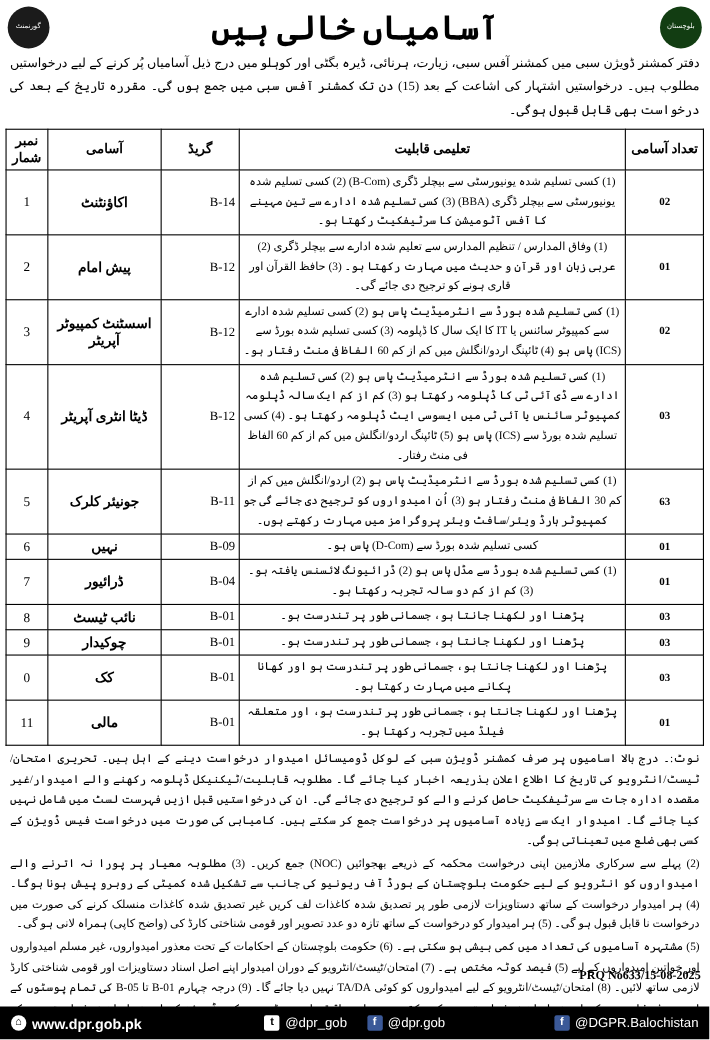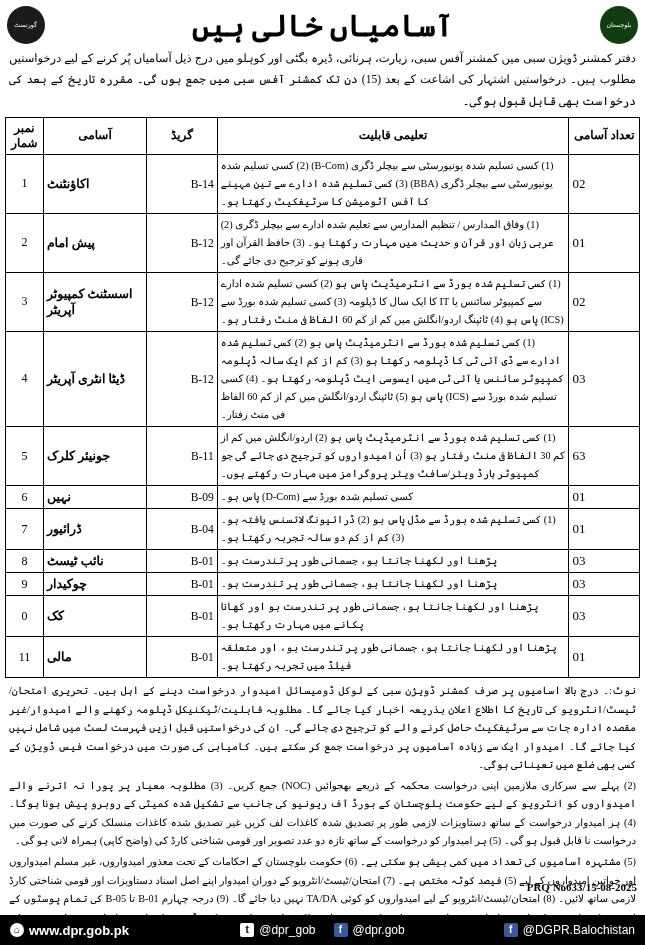--- a/index.html
+++ b/index.html
@@ -55,24 +55,24 @@
   table.jobs th, table.jobs td{
     border:1px solid #000;
     padding:2px 3px;
     vertical-align:middle;
     font-family:"Liberation Serif", serif;
   }
   table.jobs th{
     font-size:12px;font-weight:bold;text-align:center;
     padding:3px 2px;
   }
-  .c-post{width:15%;text-align:left;font-size:12.5px;font-weight:bold;}
+  .c-post{width:15%;text-align:center;font-size:12.5px;font-weight:bold;}
   .c-grade{width:10%;text-align:right;font-size:11.5px;}
-  .c-qual{width:53%;text-align:left;font-size:10.3px;line-height:1.75;}
-  .c-seats{width:10%;text-align:left;font-size:13px;}
+  .c-qual{width:53%;text-align:center;font-size:10.3px;line-height:1.75;}
+  .c-seats{width:10%;text-align:center;font-size:10px;font-weight:bold;}
   .c-srl{width:5%;text-align:center;font-size:12px;}
   
   .note{
     direction:rtl;text-align:justify;
     font-family:"Liberation Serif", serif;
     font-size:10.3px;line-height:1.8;
     padding:4px 4px 0 4px;
   }
   .note .lbl{font-weight:normal;}
   .cond{

